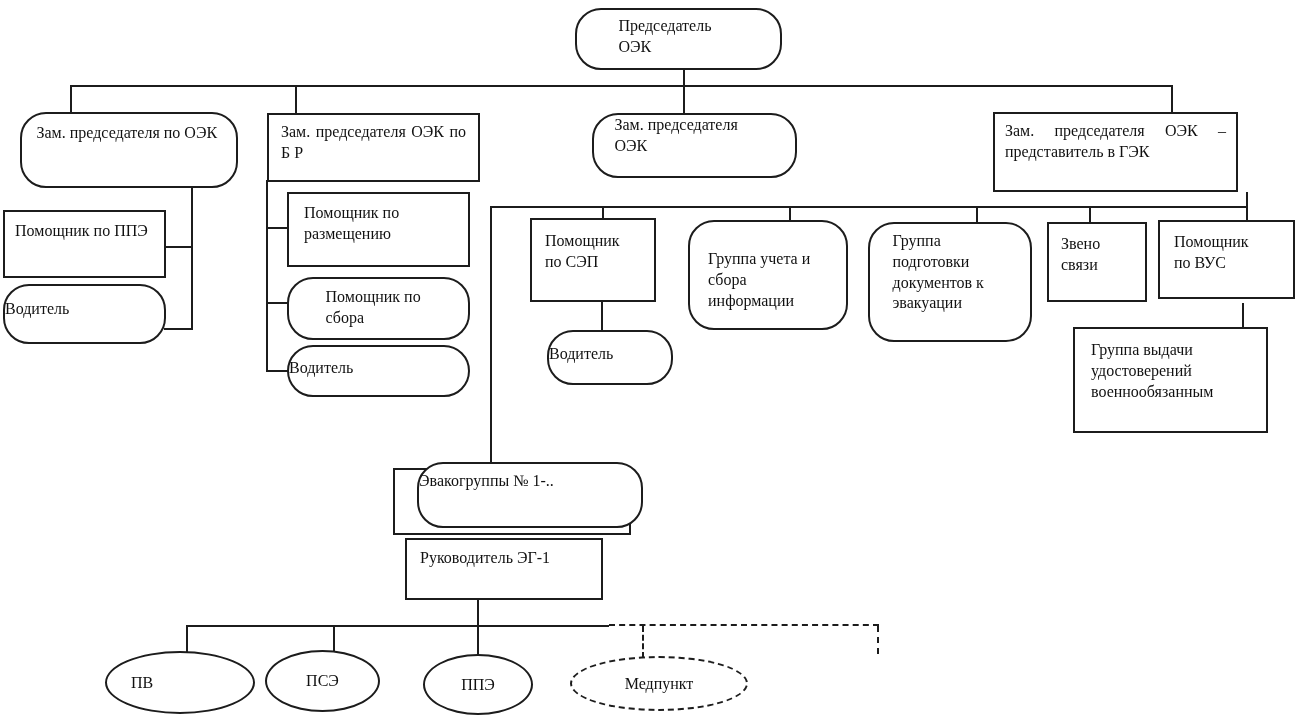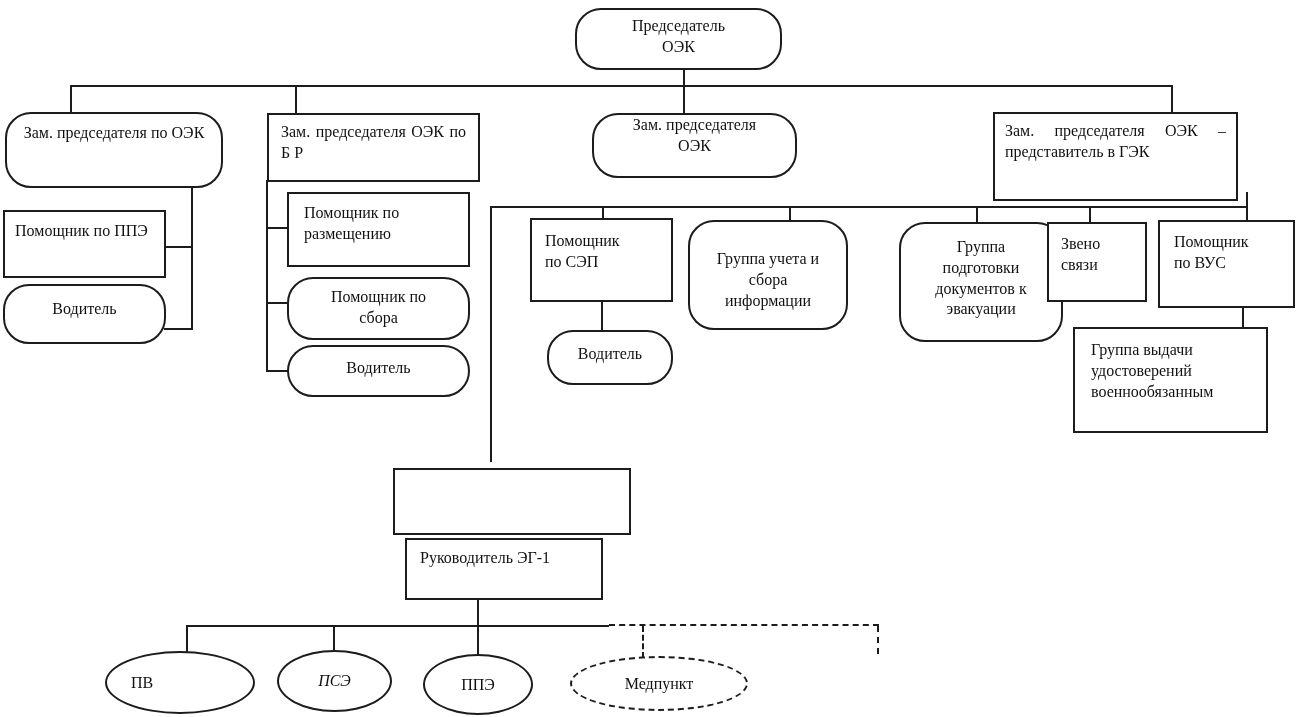--- a/index.html
+++ b/index.html
@@ -6,21 +6,21 @@
   #canvas{
     position:relative;width:1302px;height:717px;background:#fff;
     font-family:"Liberation Serif", serif;color:#111;overflow:hidden;
   }
   .box{
     position:absolute;border:2px solid #1c1c1c;background:#fff;
     font-size:16px;line-height:1.3;box-sizing:border-box;
   }
   .box.thick{border-width:2.5px;}
   .lbl{display:block;}
-  .center{text-align:center;border-radius:26px;}
+  .center{text-align:left;border-radius:26px;}
   .center .lbl{margin:0 auto;}
   .just{text-align:justify;}
   .ellipse{
     position:absolute;border:2px solid #1c1c1c;border-radius:50%;background:#fff;
     display:flex;align-items:center;justify-content:center;
     font-size:16px;box-sizing:border-box;
   }
   .ellipse.dashed{border-style:dashed;}
   .hline{position:absolute;height:2px;background:#1c1c1c;}
   .vline{position:absolute;width:2px;background:#1c1c1c;}
@@ -62,89 +62,92 @@
   <div class="hdash" style="left:609px;top:624px;width:270px;"></div>
   <div class="vline" style="left:186px;top:625px;height:28px;"></div>
   <div class="vline" style="left:333px;top:625px;height:26px;"></div>
   <div class="vdash" style="left:642px;top:626px;height:32px;"></div>
   <div class="vdash" style="left:877px;top:626px;height:28px;"></div>
 
   <div class="box thick center" style="left:575px;top:8px;width:207px;height:62px;padding-top:6px;">
     <span class="lbl" style="max-width:120px;">Председатель ОЭК</span>
   </div>
 
-  <div class="box center" style="left:5px;top:112px;width:218px;height:76px;padding-top:9px;">
+  <div class="box center" style="left:20px;top:112px;width:218px;height:76px;padding-top:9px;">
     <span class="lbl" style="max-width:185px;">Зам. председателя по ОЭК</span>
   </div>
 
   <div class="box just" style="left:267px;top:113px;width:213px;height:69px;padding:7px 12px 0 12px;">
     <span class="lbl">Зам. председателя ОЭК по Б Р</span>
   </div>
 
   <div class="box center" style="left:592px;top:113px;width:205px;height:65px;">
     <span class="lbl" style="max-width:160px;">Зам. председателя ОЭК</span>
   </div>
 
-  <div class="box just" style="left:993px;top:112px;width:245px;height:89px;padding:7px 10px 0 10px;">
+  <div class="box just" style="left:993px;top:112px;width:245px;height:80px;padding:7px 10px 0 10px;">
     <span class="lbl">Зам. председателя ОЭК – представитель в ГЭК</span>
   </div>
 
   <div class="box" style="left:3px;top:210px;width:163px;height:68px;padding:9px 8px 0 10px;">
     <span class="lbl">Помощник по ППЭ</span>
   </div>
   <div class="box center" style="left:3px;top:284px;width:163px;height:60px;padding-top:13px;">
     <span class="lbl">Водитель</span>
   </div>
 
   <div class="box" style="left:287px;top:192px;width:183px;height:75px;padding:9px 0 5px 15px;">
     <span class="lbl" style="max-width:120px;">Помощник по размещению</span>
   </div>
   <div class="box center" style="left:287px;top:277px;width:183px;height:63px;padding-top:8px;">
     <span class="lbl" style="max-width:106px;">Помощник по сбора</span>
   </div>
   <div class="box center" style="left:287px;top:345px;width:183px;height:52px;padding-top:11px;">
     <span class="lbl">Водитель</span>
   </div>
 
-  <div class="box" style="left:530px;top:218px;width:143px;height:84px;padding:11px 34px 0 13px;">
+  <div class="box" style="left:530px;top:218px;width:126px;height:84px;padding:11px 34px 0 13px;">
     <span class="lbl">Помощник по СЭП</span>
   </div>
   <div class="box center" style="left:547px;top:330px;width:126px;height:55px;padding-top:12px;">
     <span class="lbl">Водитель</span>
   </div>
 
   <div class="box center" style="left:688px;top:220px;width:160px;height:110px;padding-top:27px;">
     <span class="lbl" style="max-width:120px;">Группа учета и сбора информации</span>
   </div>
 
-  <div class="box center" style="left:868px;top:222px;width:164px;height:120px;padding-top:13px;margin-left:31px;">
+  <div class="box center" style="left:868px;top:222px;width:164px;height:120px;padding-top:7px;">
     <span class="lbl" style="max-width:115px;">Группа подготовки документов к эвакуации</span>
   </div>
 
   <div class="box" style="left:1047px;top:222px;width:100px;height:80px;padding:10px 10px 0 12px;">
     <span class="lbl">Звено связи</span>
   </div>
 
-  <div class="box" style="left:1158px;top:220px;width:137px;height:88px;padding:10px 44px 0 14px;">
+  <div class="box" style="left:1158px;top:220px;width:137px;height:79px;padding:10px 44px 0 14px;">
     <span class="lbl">Помощник по ВУС</span>
   </div>
 
   <div class="box" style="left:1073px;top:327px;width:195px;height:106px;padding:11px 16px 0 16px;">
     <span class="lbl" style="max-width:150px;">Группа выдачи удостоверений военнообязанным</span>
   </div>
 
   <div class="box" style="left:393px;top:468px;width:238px;height:67px;"></div>
+  <div class="box center" style="left:417px;top:462px;width:226px;height:66px;padding-top:7px;">
+    <span class="lbl">Эвакогруппы № 1-..</span>
+  </div>
   <div class="box" style="left:405px;top:538px;width:198px;height:62px;padding:8px 0 0 13px;">
     <span class="lbl">Руководитель ЭГ-1</span>
   </div>
 
   <div class="ellipse" style="left:105px;top:651px;width:150px;height:63px;justify-content:flex-start;padding-left:24px;">
     <span>ПВ</span>
   </div>
-  <div class="ellipse" style="left:277px;top:650px;width:115px;height:62px;font-style:italic;">
+  <div class="ellipse" style="left:265px;top:650px;width:115px;height:62px;">
     <span>ПСЭ</span>
   </div>
   <div class="ellipse" style="left:423px;top:654px;width:110px;height:61px;">
     <span>ППЭ</span>
   </div>
   <div class="ellipse dashed" style="left:570px;top:656px;width:178px;height:55px;">
     <span>Медпункт</span>
   </div>
 
 </div>

